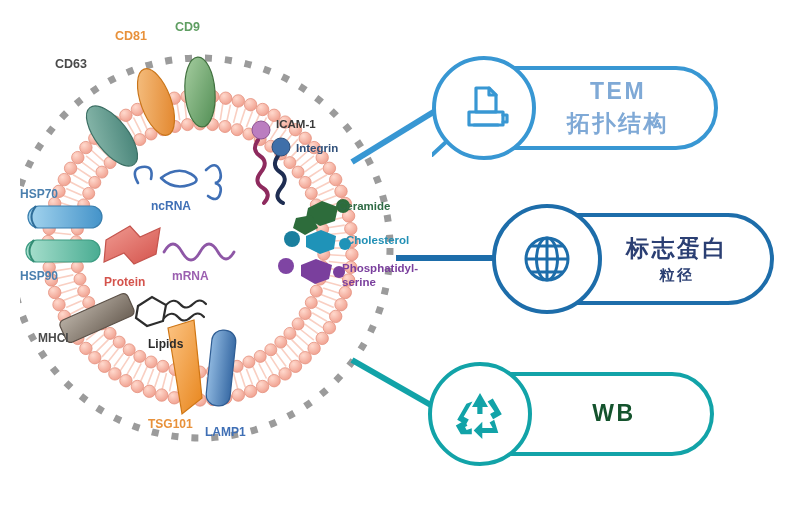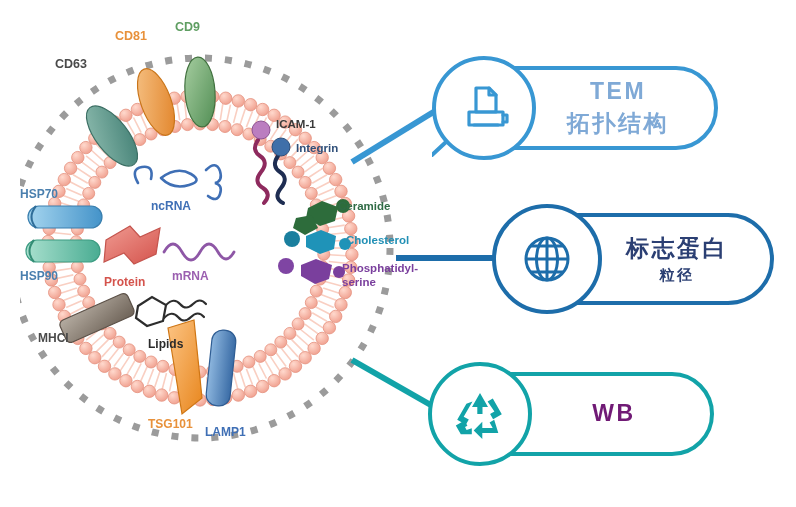--- a/index.html
+++ b/index.html
@@ -520,21 +520,21 @@
           <path d="M10.5 40 h33"></path>
           <line x1="27" y1="6" x2="27" y2="48"></line>
         </svg>
       </span>
     </div>
   </div>
 
   <div class="callout" style="left:428px; top:362px; width:290px; height:104px;">
     <div class="pill" style="left:24px; top:10px; width:262px; height:84px; border-width:4px; border-color:#12a3a8;"></div>
 
-    <div class="pill-text" style="left:86px; top:10px; width:200px; height:84px; color:#701a75;">
+    <div class="pill-text" style="left:86px; top:10px; width:200px; height:84px; color:#14532d;">
       <span class="l1" style="font-size:23px;">WB</span>
     </div>
 
     <div class="icon-circle" style="left:0px; top:0px; width:104px; height:104px; border-width:4px; border-color:#12a3a8;">
       <span>
         <svg width="54" height="54" viewBox="0 0 54 54" fill="#12a3a8">
           <path d="M27 6 l8 14 l-5.5 0 l0 7 l-5.2 0 l0 -7 l-5.3 0 z"></path>
           <path d="M19.5 14.5 l-8.8 15.2 l5.1 2.9 l-3 5.2 l-8.6 -5 l9.2 -16 z"></path>
           <path d="M41.2 32.8 l-4.6 2.7 l3.1 5.4 l-10.4 0 l0 -6.1 l-8.6 8.6 l8.6 8.6 l0 -6.1 l16 0 z"></path>
           <path d="M34.6 14.6 l5.2 -3 l9 15.6 l-8.7 5 l-3 -5.2 l4.3 -2.5 z"></path>

